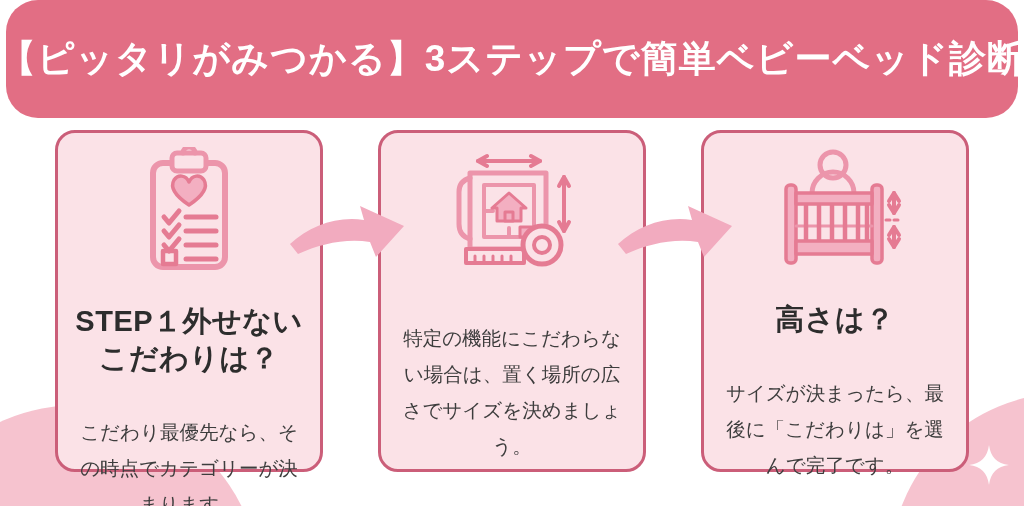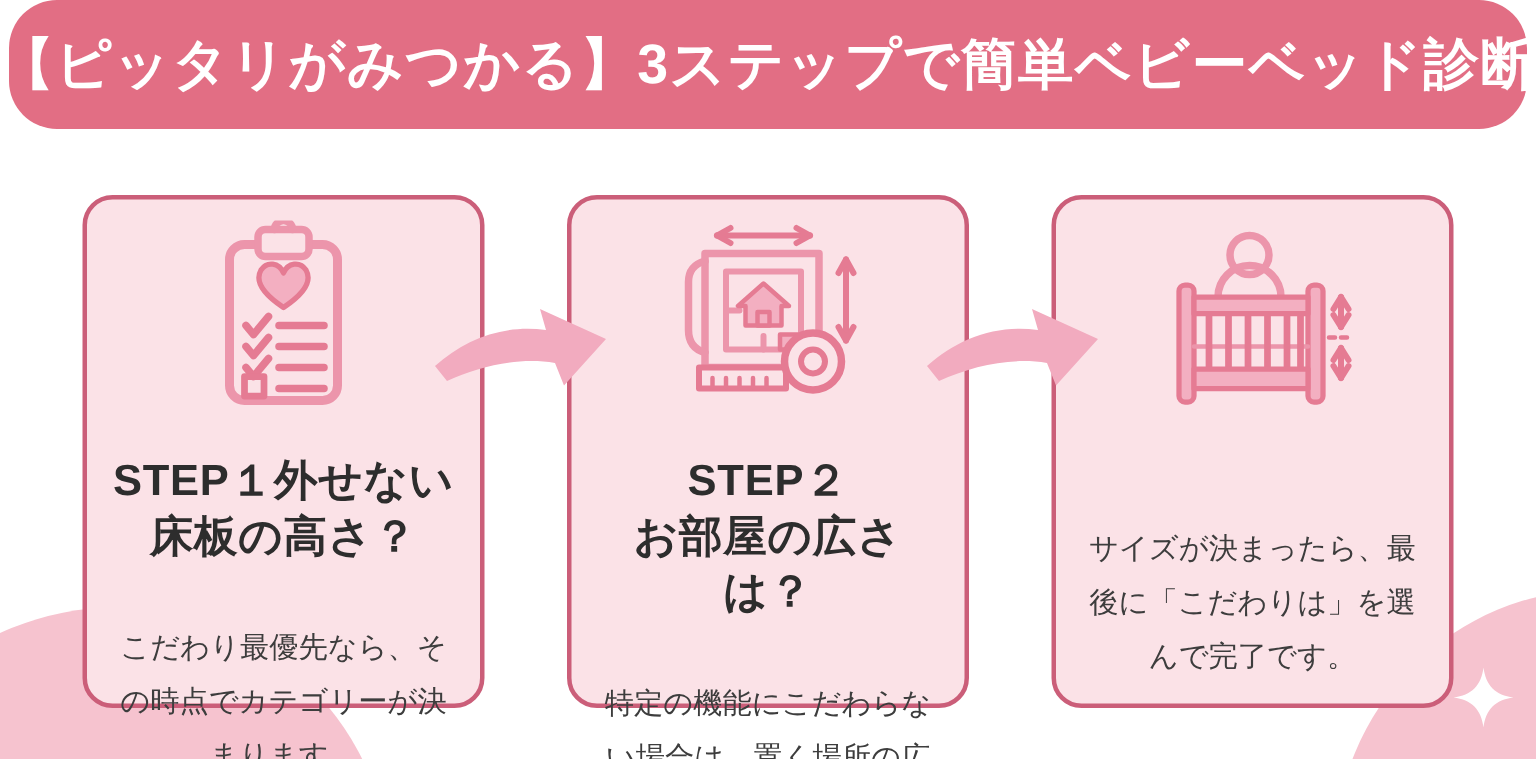--- a/index.html
+++ b/index.html
@@ -14,21 +14,21 @@
   }
 
   
   .blob { position:absolute; border-radius:50%; background:var(--blob,#f6c3cf); z-index:0; }
   .blob-left  { left:-105px; top:405px; width:365px; height:360px; }
   .blob-right { left:890px;  top:393px; width:352px; height:352px; }
   .sparkle { position:absolute; left:969px; top:445px; width:40px; height:40px; z-index:3; }
 
   
   .banner {
-    position:absolute; left:6px; top:0; width:1012px; height:86px;
+    position:absolute; left:6px; top:0; width:1012px; height:118px;
     background:var(--header-bg,#e26e84);
     border-radius:32px;
     display:flex; align-items:center; justify-content:center;
     z-index:2;
   }
   .banner h1 {
     color:var(--header-text,#ffffff);
     font-size:37px; font-weight:bold; letter-spacing:1px;
     white-space:nowrap;
   }
@@ -111,21 +111,21 @@
           <path d="M25 84 l5 6 l10 -12" class="s2" stroke-width="5"></path>
             <path d="M47 84 H77" class="s2" stroke-width="5"></path>
           <path d="M25 98 l5 6 l10 -12" class="s2" stroke-width="5"></path>
             <path d="M47 98 H77" class="s2" stroke-width="5"></path>
           <rect x="24" y="104" width="13" height="13" class="s2" stroke-width="4.5"></rect>
             <path d="M47 112 H77" class="s2" stroke-width="5"></path>
         </svg>
       </div>
       <h2 class="card-title">
         <span>STEP１外せない</span>
-        <span>床板の高さ？</span>
+        <span>こだわりは？</span>
       </h2>
       <p class="card-body">こだわり最優先なら、その時点でカテゴリーが決まります。</p>
     </section>
 
     <section class="card">
       <div class="icon-wrap">
         <svg width="132" height="128" viewBox="0 0 132 128" class="ic">
           <path d="M32 10 H94" class="s2" stroke-width="4"></path>
           <path d="M32 10 l9 -5 M32 10 l9 5 M94 10 l-9 -5 M94 10 l-9 5" class="s2" stroke-width="4"></path>
           <path d="M118 26 V80" class="s2" stroke-width="4"></path>
@@ -136,24 +136,20 @@
           <path d="M38 60 h9 M63 86 v-9" class="s1" stroke-width="4"></path>
           <path d="M63 42 l-17 15 h5 v13 h24 v-13 h5 Z" class="f1" stroke-width="3"></path>
           <rect x="59" y="61" width="8" height="9" class="f1" stroke-width="3"></rect>
           <rect x="20" y="98" width="58" height="14" class="fbs2" stroke-width="4"></rect>
           <path d="M29 105 v6 M38 105 v6 M47 105 v6 M56 105 v6 M65 105 v6" class="s2" stroke-width="3"></path>
           <rect x="74" y="76" width="12" height="10" class="f1" stroke-width="3"></rect>
           <circle cx="96" cy="94" r="19" class="fbs2" stroke-width="5"></circle>
           <circle cx="96" cy="94" r="8" class="s2" stroke-width="4"></circle>
         </svg>
       </div>
-      <h2 class="card-title">
-        <span>STEP２</span>
-        <span>お部屋の広さは？</span>
-      </h2>
       <p class="card-body">特定の機能にこだわらない場合は、置く場所の広さでサイズを決めましょう。</p>
     </section>
 
     <section class="card">
       <div class="icon-wrap">
         <svg width="136" height="126" viewBox="0 0 136 126" class="ic">
           <circle cx="66" cy="18" r="13" class="s1" stroke-width="5"></circle>
           <path d="M45 46 a21 21 0 0 1 42 0" class="s1" stroke-width="5"></path>
           <rect x="19" y="38" width="10" height="78" rx="4" class="f1" stroke-width="3.5"></rect>
           <rect x="105" y="38" width="10" height="78" rx="4" class="f1" stroke-width="3.5"></rect>
@@ -162,20 +158,21 @@
           <rect x="29" y="46" width="76" height="11" class="f1" stroke-width="3.5"></rect>
           <rect x="29" y="94" width="76" height="13" class="f1" stroke-width="3.5"></rect>
           <path d="M127 46 V66" class="s2" stroke-width="4"></path>
           <path d="M127 46 l-5 8 M127 46 l5 8 M127 66 l-5 -8 M127 66 l5 -8" class="s2" stroke-width="4"></path>
           <path d="M119 73 H135" class="s2" stroke-width="3" stroke-dasharray="4 4"></path>
           <path d="M127 80 V100" class="s2" stroke-width="4"></path>
           <path d="M127 80 l-5 8 M127 80 l5 8 M127 100 l-5 -8 M127 100 l5 -8" class="s2" stroke-width="4"></path>
         </svg>
       </div>
       <h2 class="card-title">
+        <span>高さは？</span>
       </h2>
       <p class="card-body">サイズが決まったら、最後に「こだわりは」を選んで完了です。</p>
     </section>
 
   </main>
 
   <svg class="arrow arrow-1" viewBox="0 0 120 60">
     <path d="M2 44 C22 26 48 16 76 20 L72 6 L116 26 L88 57 L82 42 C58 38 32 44 10 54 Z"></path>
   </svg>
   <svg class="arrow arrow-2" viewBox="0 0 120 60">

